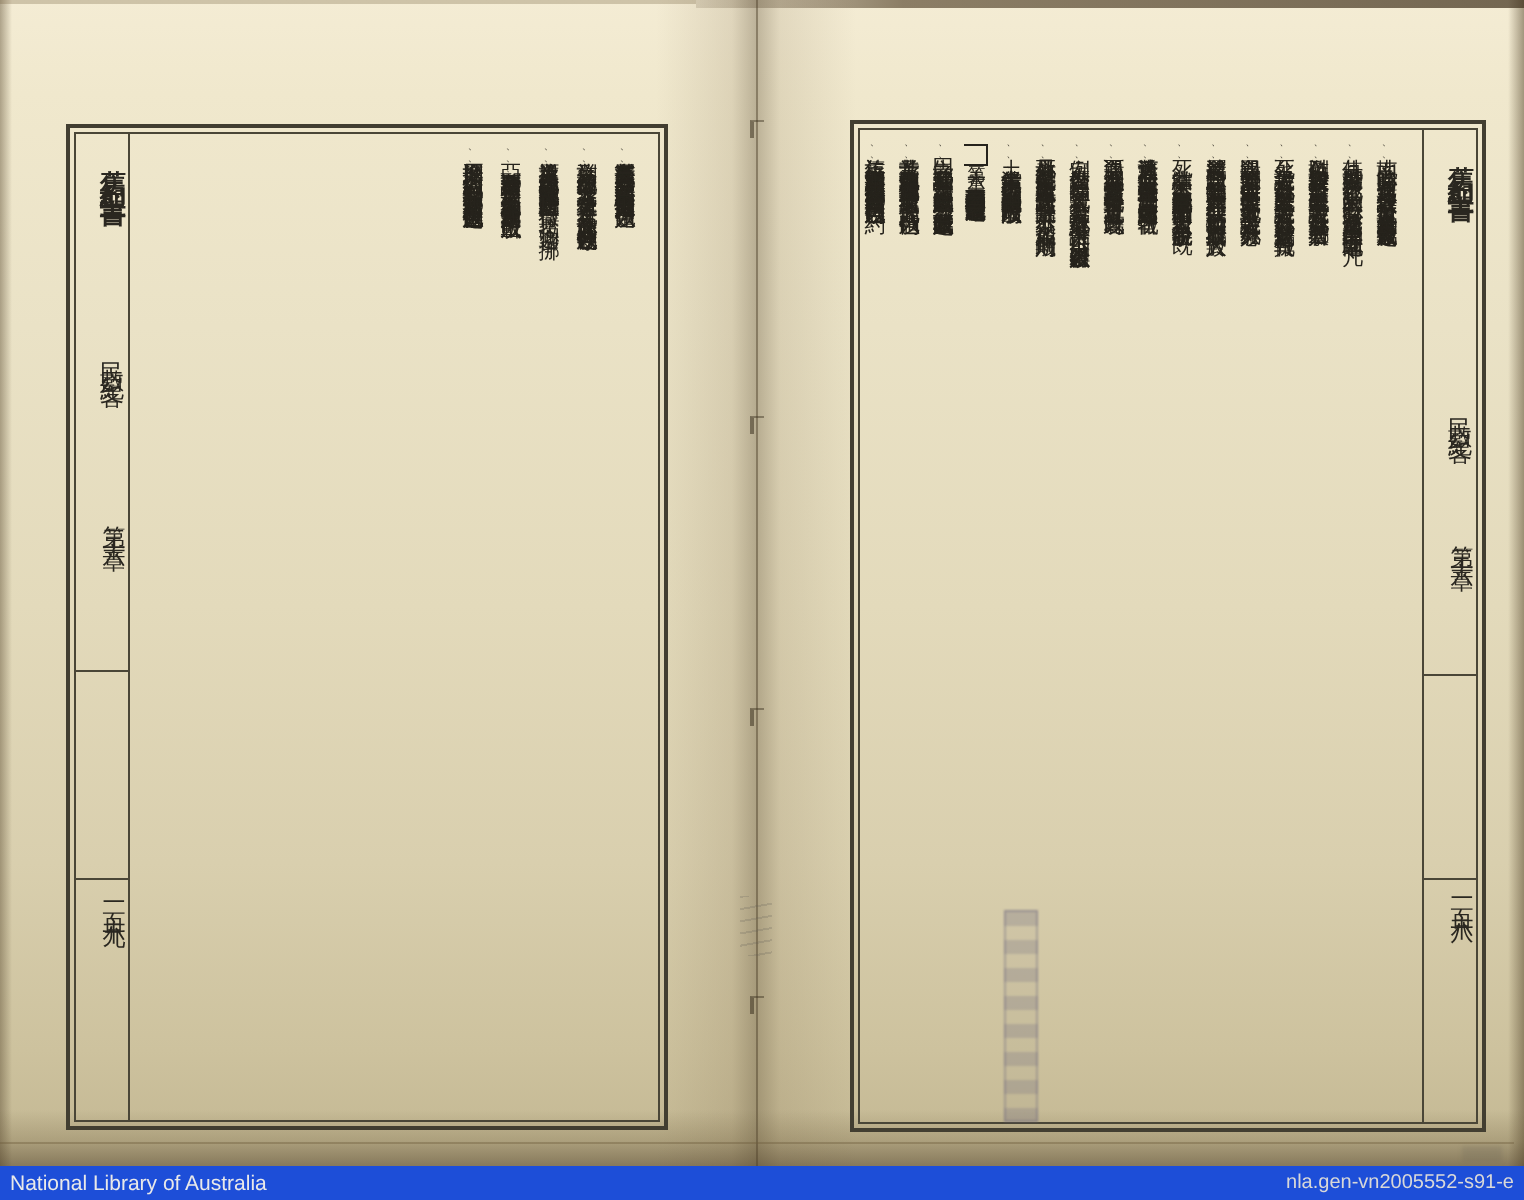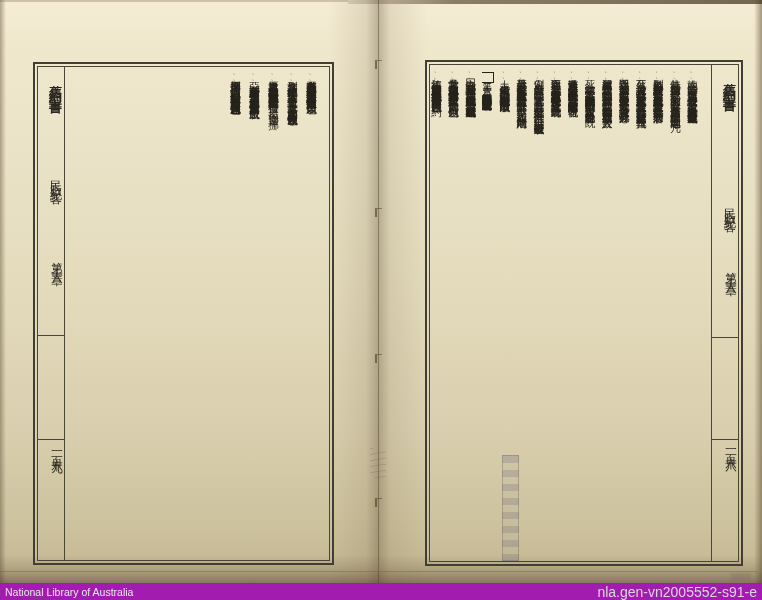--- a/index.html
+++ b/index.html
@@ -65,24 +65,24 @@
   .stamp { position:absolute; left:72px; top:390px; width:17px; height:106px;
     border:1px solid rgba(110,105,125,.4); background:
       repeating-linear-gradient(180deg, rgba(105,100,125,.28) 0 7px, rgba(105,100,125,.05) 7px 14px);
     filter:blur(.6px); }
   .pencil-a { position:absolute; left:370px; top:448px; width:16px; height:30px;
     background:repeating-linear-gradient(170deg, rgba(95,92,85,.22) 0 1px, transparent 1px 6px); }
   .pencil-b { position:absolute; left:731px; top:573px; width:20px; height:8px;
     background:rgba(105,98,85,.22); filter:blur(1px); }
 
   
-  .nla-bar { position:absolute; left:0; bottom:0; width:762px; height:17px; background:#a21caf;
+  .nla-bar { position:absolute; left:0; bottom:0; width:762px; height:17px; background:#1d4ed8;
     display:flex; justify-content:space-between; align-items:center; padding:0 5px;
     font-family:"Liberation Sans","DejaVu Sans",sans-serif; font-size:10.5px; color:#e9e9e9; }
-  .nla-bar .code { font-size:14px; color:#d8d8d8; }
+  .nla-bar .code { font-size:10px; color:#d8d8d8; }
 </style>
 </head>
 <body>
 
 <div class="scan">
   <div class="paper"></div>
   <div class="edge-left"></div>
   <div class="edge-right"></div>
   <div class="edge-top-right"></div>
   <div class="edge-top-left"></div>

